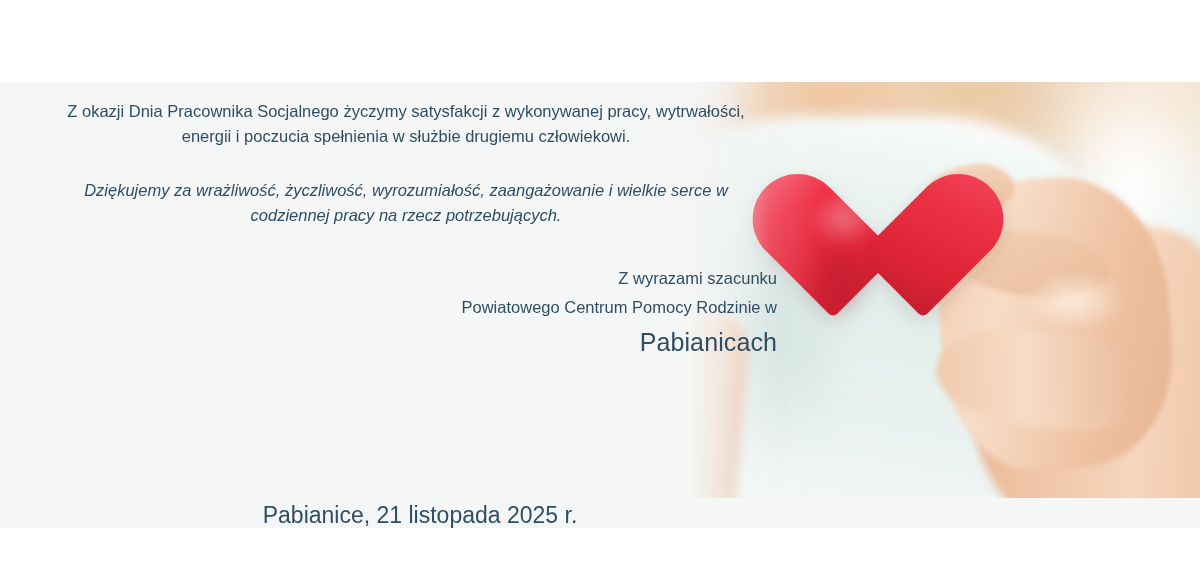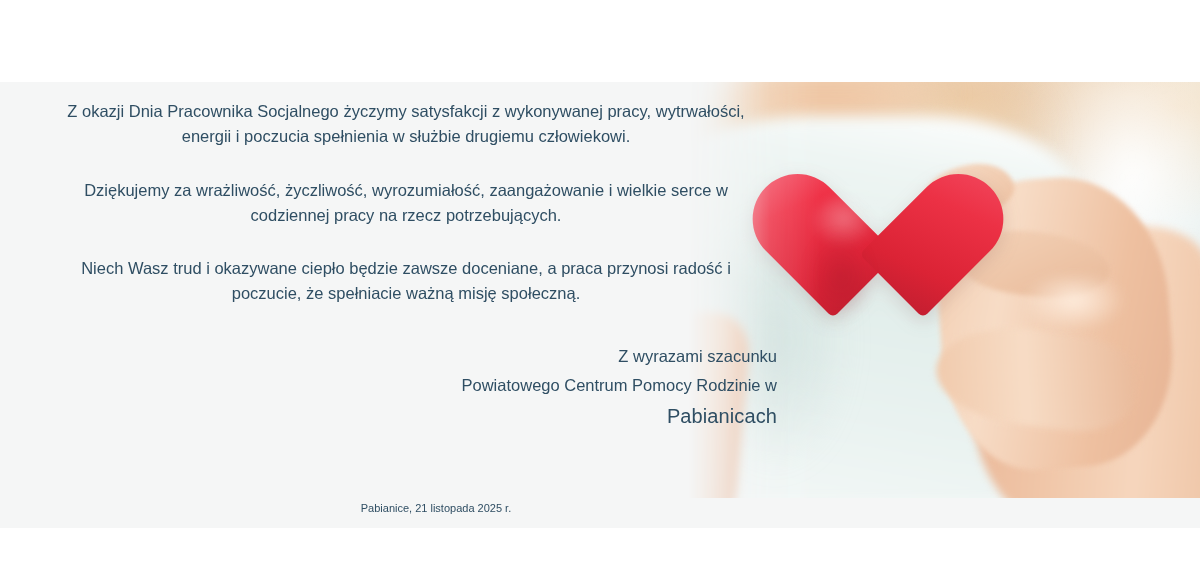--- a/index.html
+++ b/index.html
@@ -232,46 +232,45 @@
     line-height: 1.52;
   }
   .para {
     text-align: center;
     margin: 0 auto;
     width: 700px;
     color: #2f4e63;
   }
   .p1 { padding-top: 17px; }
   .p2 { padding-top: 29px; }
-  .p3 { padding-top: 29px; }
+  .p3 { padding-top: 29px; font-style: italic; }
   .p4 { padding-top: 28px; }
 
   .signature {
     margin: 36px 0 0 347px;
     width: 430px;
     text-align: right;
     line-height: 1.72;
     color: #2f4e63;
   }
   .sig-line { display: block; }
   .sig-city {
-    font-size: 20px;
+    font-size: 25px;
     letter-spacing: 0.1px;
   }
 
   .date-line {
     position: absolute;
     left: 0;
     top: 420px;
     width: 840px;
     text-align: center;
     color: #2f4e63;
-    font-size: 11px;
+    font-size: 23px;
     z-index: 5;
-    margin-left: 16px;
   }
 </style>
 </head>
 <body>
 
 <div class="canvas">
 
   <div class="card">
 
     <div class="photo">
@@ -291,21 +290,20 @@
       <div class="ph-finger-top"></div>
       <div class="ph-heart">
         <div class="ph-heart-gloss"></div>
         <div class="ph-heart-shadow"></div>
       </div>
     </div>
 
     <div class="letter">
       <p class="para p1">Z okazji Dnia Pracownika Socjalnego życzymy satysfakcji z wykonywanej pracy, wytrwałości, energii i poczucia spełnienia w służbie drugiemu człowiekowi.</p>
       <p class="para p3">Dziękujemy za wrażliwość, życzliwość, wyrozumiałość, zaangażowanie i wielkie serce w codziennej pracy na rzecz potrzebujących.</p>
-      <p class="para p4">Niech Wasz trud i okazywane ciepło będzie zawsze doceniane, a praca przynosi radość i poczucie, że spełniacie ważną misję społeczną.</p>
 
       <div class="signature">
         <span class="sig-line">Z wyrazami szacunku</span>
         <span class="sig-line"><span>Powiatowego Centrum Pomocy Rodzinie w </span><span class="sig-city">Pabianicach</span></span>
       </div>
     </div>
 
     <div class="date-line">Pabianice, 21 listopada 2025 r.</div>
 
   </div>

